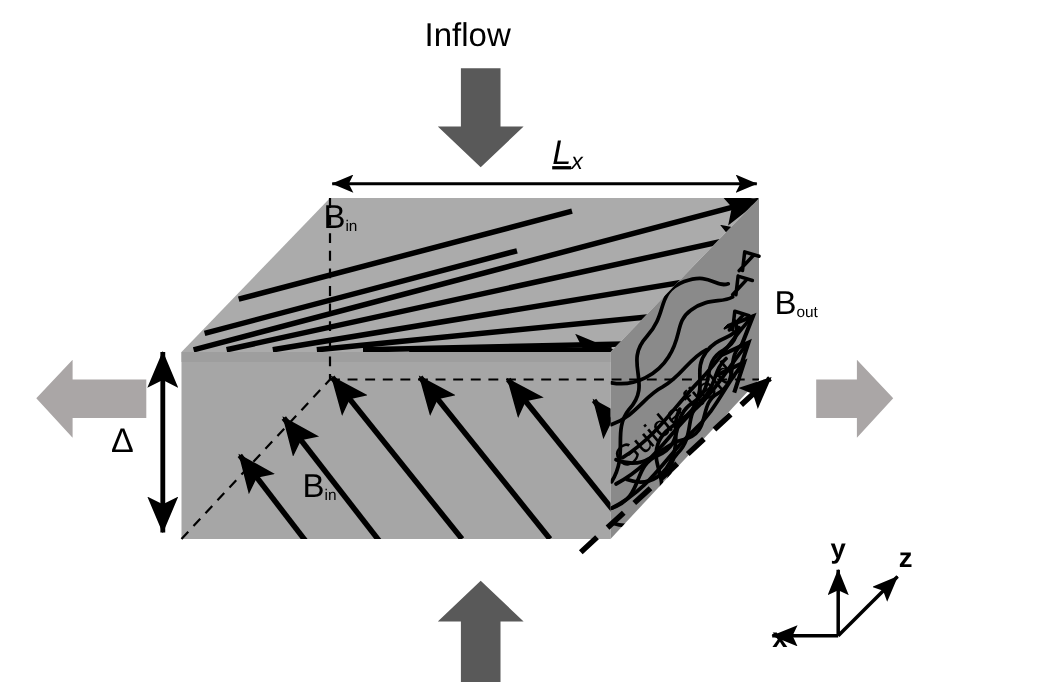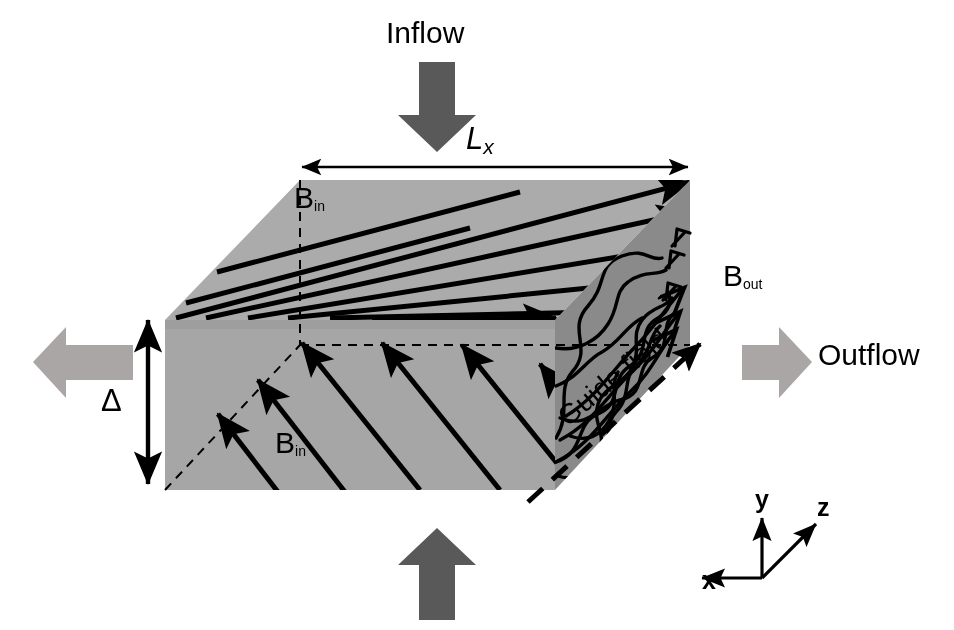--- a/index.html
+++ b/index.html
@@ -37,24 +37,25 @@
     left: 386px;
     top: 18px;
     font-size: 30px;
   }
   .lbl-outflow {
     left: 818px;
     top: 340px;
     font-size: 30px;
   }
   .lbl-lx {
-    left: 466px;
+    left: 502px;
     top: 123px;
     font-size: 31px;
     font-style: italic;
+    text-decoration: underline;
   }
   .lbl-lx .sub {
     font-size: 21px;
     font-style: italic;
     vertical-align: -0.22em;
     margin-left: 0px;
   }
   .lbl-delta {
     left: 101px;
     top: 385px;
@@ -64,21 +65,21 @@
     left: 294px;
     top: 183px;
     font-size: 30px;
   }
   .lbl-bin-front {
     left: 275px;
     top: 428px;
     font-size: 30px;
   }
   .lbl-bout {
-    left: 723px;
+    left: 704px;
     top: 261px;
     font-size: 30px;
   }
   .sub {
     font-size: 14px;
     vertical-align: -0.20em;
   }
   .lbl-guide {
     left: 553px;
     top: 410px;
@@ -228,21 +229,20 @@
 
     <g stroke="#000" stroke-width="3.2" fill="none">
       <line x1="762" y1="578" x2="762" y2="518" marker-end="url(#ah-axis)"></line>
       <line x1="762" y1="578" x2="702" y2="578" marker-end="url(#ah-axis)"></line>
       <line x1="762" y1="578" x2="816" y2="524" marker-end="url(#ah-axis)"></line>
     </g>
   </svg>
 
   <div class="lbl lbl-inflow">Inflow</div>
 
-  <div class="lbl lbl-outflow">Outflow</div>
 
   <div class="lbl lbl-lx"><span>L</span><span class="sub">x</span></div>
 
   <div class="lbl lbl-delta">Δ</div>
 
   <div class="lbl lbl-bin-top"><span>B</span><span class="sub">in</span></div>
 
   <div class="lbl lbl-bin-front"><span>B</span><span class="sub">in</span></div>
 
   <div class="lbl lbl-bout"><span>B</span><span class="sub">out</span></div>

